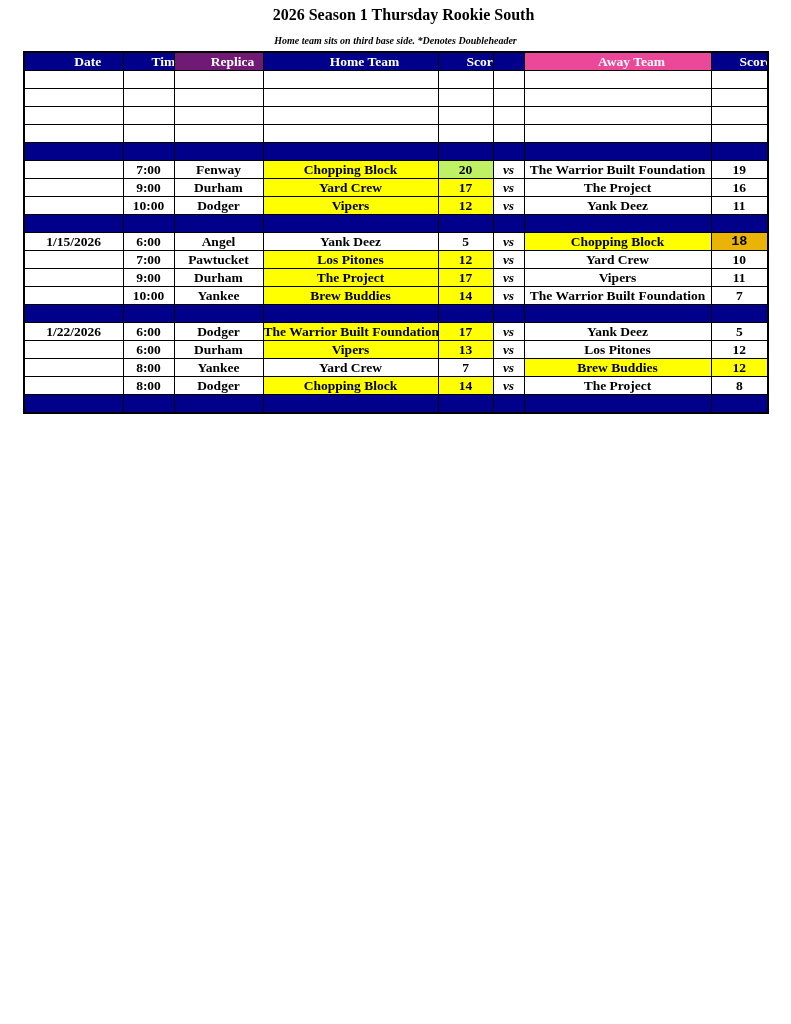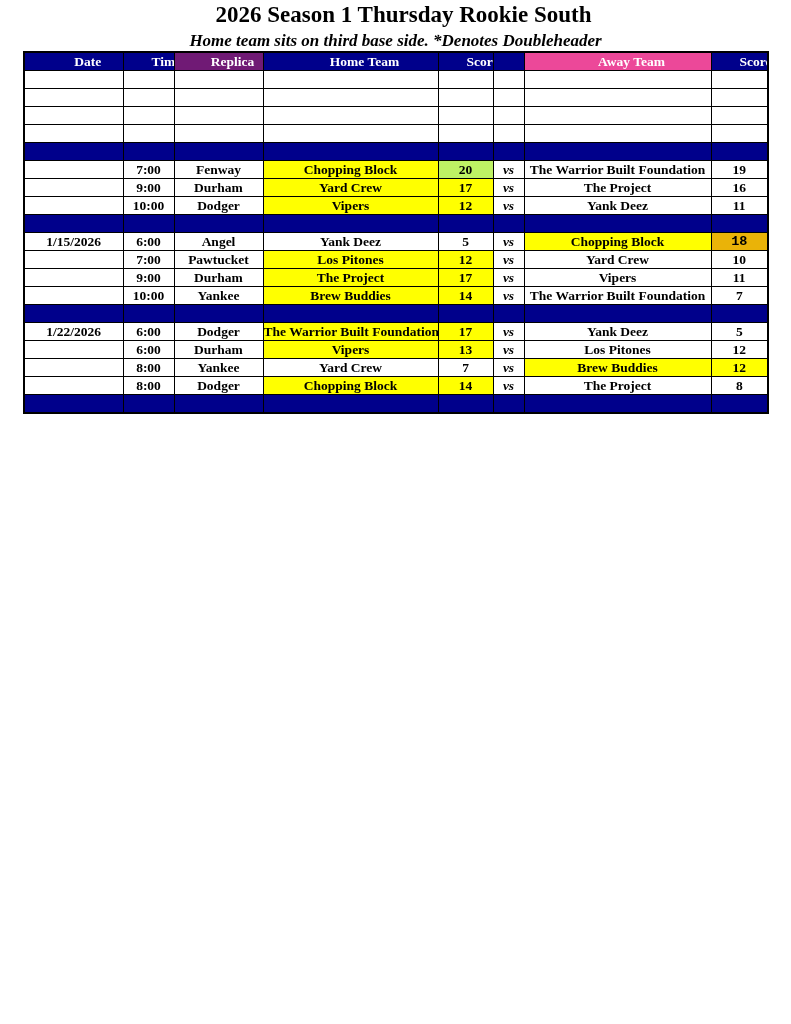--- a/index.html
+++ b/index.html
@@ -23,28 +23,28 @@
   .title {
     margin: 74px 0 0 0;
     text-align: center;
     font-size: 23px;
     line-height: 26px;
     font-weight: bold;
   }
   .subtitle {
     margin: 4px 0 0 16px;
     text-align: center;
-    font-size: 23px;
+    font-size: 16px;
     line-height: 21px;
     font-weight: bold;
   }
   .note {
     margin: 9px 0 0 0;
     text-align: center;
-    font-size: 17px;
+    font-size: 10px;
     line-height: 14px;
     font-weight: bold;
     font-style: italic;
   }
   table.schedule {
     border-collapse: collapse;
     table-layout: fixed;
     width: 744px;
     margin: 3px 0 0 23px;
     border: 2px solid #000000;

